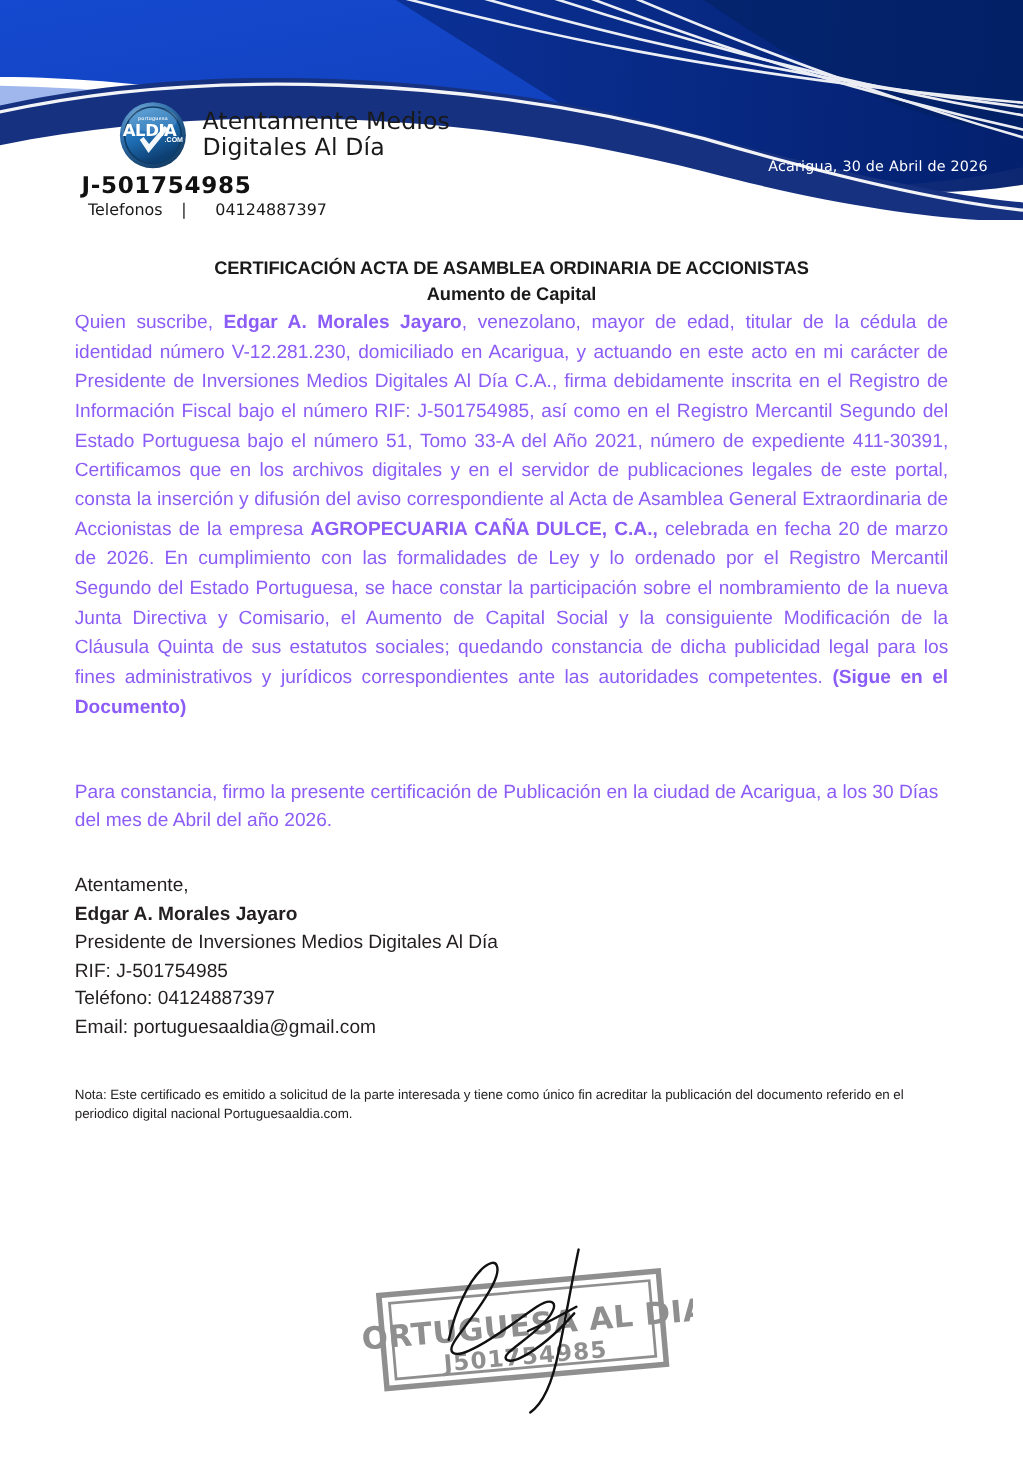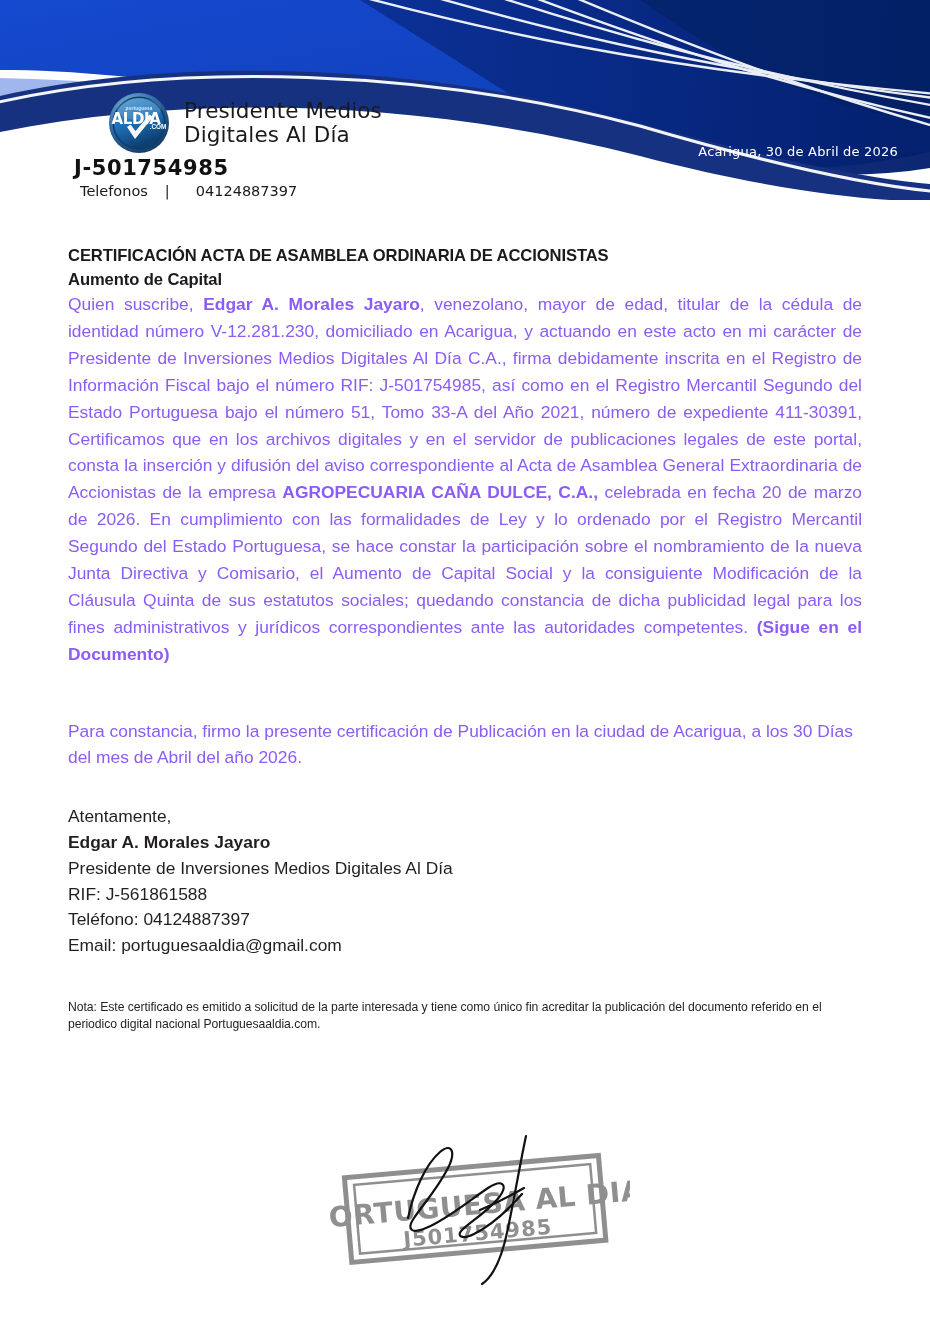--- a/index.html
+++ b/index.html
@@ -34,22 +34,22 @@
   .phones .sep{margin:0 14px 0 5px;}
   .header-date{
     position:absolute;right:32px;top:144px;
     font-family:"DejaVu Sans", sans-serif;
     font-size:13px;color:#ffffff;letter-spacing:.2px;
   }
 
   
   .doc{position:absolute;left:68px;top:232px;width:794px;}
   .title{
-    text-align:left;font-weight:700;font-size:16.6px;line-height:1.42;
-    letter-spacing:-.1px;color:#1a1a1a;margin-top:12px;
+    text-align:center;font-weight:700;font-size:16.6px;line-height:1.42;
+    letter-spacing:-.1px;color:#1a1a1a;
   }
   .title .sub{display:block;}
 
   .para{
     text-align:justify;text-justify:inter-word;
     font-size:17.4px;line-height:1.545;color:#8b5cf6;
     margin:0;hyphens:none;
   }
   .para b{font-weight:700;}
 
@@ -130,21 +130,21 @@
           <circle cx="31" cy="31" r="30" fill="url(#ringG)"></circle>
           <circle cx="31" cy="31" r="26.5" fill="#0e3c68"></circle>
           <circle cx="31" cy="31" r="25" fill="url(#innerG)"></circle>
           <ellipse cx="31" cy="17" rx="22" ry="11" fill="#ffffff" opacity="0.13"></ellipse>
           <text x="31" y="17.5" text-anchor="middle" fill="#dce9f6" font-family="'Liberation Sans',sans-serif" font-size="4.6" font-weight="700" letter-spacing="0.2">portuguesa</text>
           <text x="28" y="32" text-anchor="middle" fill="#ffffff" font-family="'DejaVu Sans',sans-serif" font-size="15" font-weight="700" letter-spacing="-0.4">ALDIA</text>
           <text x="50" y="37" text-anchor="middle" fill="#ffffff" font-family="'Liberation Sans',sans-serif" font-size="6.4" font-weight="700">.COM</text>
           <path d="M19,35 L27,47 L45,25 L41.5,22.5 L27.5,39 L22.5,32.5 Z" fill="#ffffff" opacity="0.95"></path>
         </svg>
       </div>
-      <div class="brand-text">Presidente Medios
+      <div class="brand-text">Atentamente Medios
 Digitales Al Día</div>
     </div>
 
     <div class="rif">J-501754985</div>
 
     <div class="phones">
       <span>Telefonos</span>
       <span class="sep">|</span>
       <span>04124887397</span>
     </div>
@@ -160,21 +160,21 @@
     </div>
 
     <p class="para"><span>Quien suscribe, </span><b>Edgar A. Morales Jayaro</b><span>, venezolano, mayor de edad, titular de la cédula de identidad número V-12.281.230, domiciliado en Acarigua, y actuando en este acto en mi carácter de Presidente de Inversiones Medios Digitales Al Día C.A., firma debidamente inscrita en el Registro de Información Fiscal bajo el número RIF: J-501754985, así como en el Registro Mercantil Segundo del Estado Portuguesa bajo el número 51, Tomo 33-A del Año 2021, número de expediente 411-30391, Certificamos que en los archivos digitales y en el servidor de publicaciones legales de este portal, consta la inserción y difusión del aviso correspondiente al Acta de Asamblea General Extraordinaria de Accionistas de la empresa </span><b>AGROPECUARIA CAÑA DULCE, C.A.,</b><span> celebrada en fecha 20 de marzo de 2026. En cumplimiento con las formalidades de Ley y lo ordenado por el Registro Mercantil Segundo del Estado Portuguesa, se hace constar la participación sobre el nombramiento de la nueva Junta Directiva y Comisario, el Aumento de Capital Social y la consiguiente Modificación de la Cláusula Quinta de sus estatutos sociales; quedando constancia de dicha publicidad legal para los fines administrativos y jurídicos correspondientes ante las autoridades competentes. </span><b>(Sigue en el Documento)</b></p>
 
     <p class="para block-closing">Para constancia, firmo la presente certificación de Publicación  en la ciudad de Acarigua, a los 30 Días del mes de Abril del año 2026.</p>
 
     <div class="block-sign">
       <div>Atentamente,</div>
       <div class="name">Edgar A. Morales Jayaro</div>
       <div>Presidente de Inversiones Medios Digitales Al Día</div>
-      <div>RIF: J-561861588</div>
+      <div>RIF: J-501754985</div>
       <div>Teléfono: 04124887397</div>
       <div>Email: portuguesaaldia@gmail.com</div>
     </div>
 
     <div class="note">Nota: Este certificado es emitido a solicitud de la parte interesada y tiene como único fin acreditar la publicación del documento referido en el periodico digital nacional Portuguesaaldia.com.</div>
   </div>
 
   <div class="stamp-wrap">
     <svg width="300" height="180" viewBox="0 0 300 180">
       <g transform="rotate(-5 150 95)" opacity="0.62">

